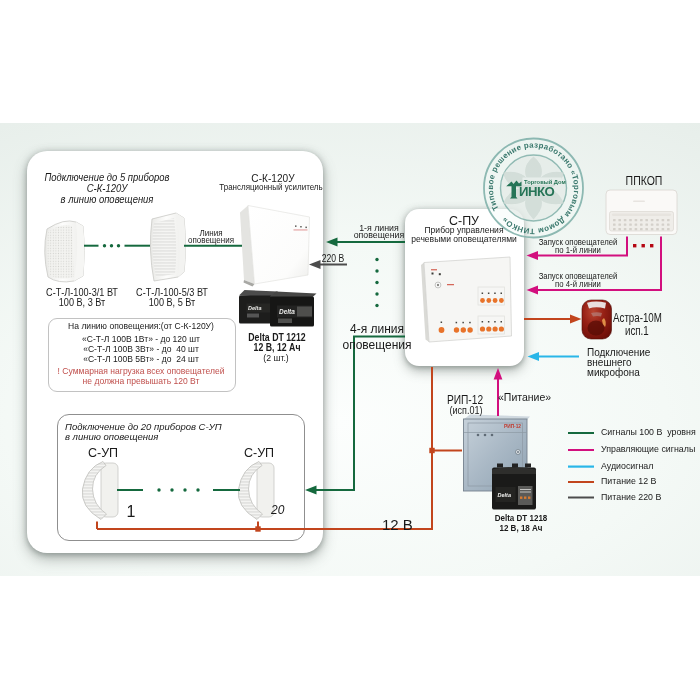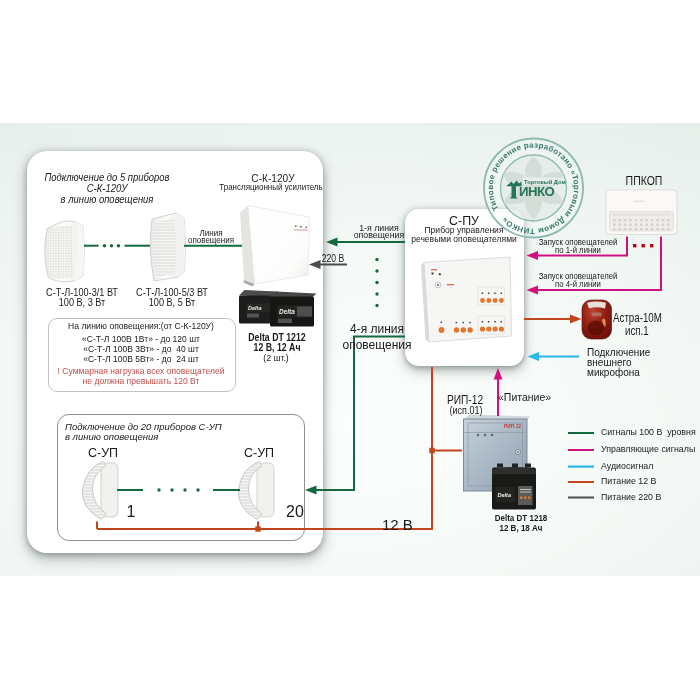--- a/index.html
+++ b/index.html
@@ -348,21 +348,21 @@
   <div class="t c" style="left:141px;top:332.5px;font-size:9.6px;transform:translateX(-50%) scaleX(0.89);">«С-Т-Л 100В 1Вт» - до 120 шт</div>
   <div class="t c" style="left:141px;top:342.7px;font-size:9.6px;transform:translateX(-50%) scaleX(0.89);">«С-Т-Л 100В 3Вт» - до&nbsp;&nbsp;40 шт</div>
   <div class="t c" style="left:141px;top:352.9px;font-size:9.6px;transform:translateX(-50%) scaleX(0.89);">«С-Т-Л 100В 5Вт» - до&nbsp;&nbsp;24 шт</div>
   <div class="t c" style="left:141px;top:365px;font-size:9.6px;color:#c0504d;transform:translateX(-50%) scaleX(0.89);">! Суммарная нагрузка всех оповещателей</div>
   <div class="t c" style="left:141px;top:375.2px;font-size:9.6px;color:#c0504d;transform:translateX(-50%) scaleX(0.89);">не должна превышать 120 Вт</div>
 
   <div class="t" style="left:65px;top:422px;font-size:9.8px;line-height:10.2px;font-style:italic;transform:scaleX(0.97);transform-origin:left top;">Подключение до 20 приборов С-УП<br>в линию оповещения</div>
   <div class="t c" style="left:103px;top:446px;font-size:12.5px;">С-УП</div>
   <div class="t c" style="left:259px;top:446px;font-size:12.5px;">С-УП</div>
   <div class="t" style="left:126.5px;top:502.5px;font-size:16px;">1</div>
-  <div class="t" style="left:286px;top:502.5px;font-size:16px;">20</div>
+  <div class="t" style="left:271px;top:502.5px;font-size:12px;font-style:italic;">20</div>
   <div class="t" style="left:382px;top:516px;font-size:15px;">12 В</div>
 
   <div class="t c" style="left:464px;top:213px;font-size:13.5px;transform:translateX(-50%) scaleX(0.92);">С-ПУ</div>
   <div class="t c" style="left:464px;top:226px;font-size:9.2px;line-height:8.8px;transform:translateX(-50%) scaleX(0.93);">Прибор управления<br>речевыми оповещателями</div>
 
   <div class="t c" style="left:379px;top:224.5px;font-size:8.8px;line-height:7px;">1-я линия<br>оповещения</div>
   <div class="t c" style="left:377px;top:321px;font-size:12px;line-height:16px;">4-я линия<br>оповещения</div>
   <div class="t c" style="left:333px;top:251.5px;font-size:11.5px;transform:translateX(-50%) scaleX(0.75);">220 В</div>
 
   <div class="t c" style="left:644px;top:173.8px;font-size:12.5px;transform:translateX(-50%) scaleX(0.84);">ППКОП</div>

